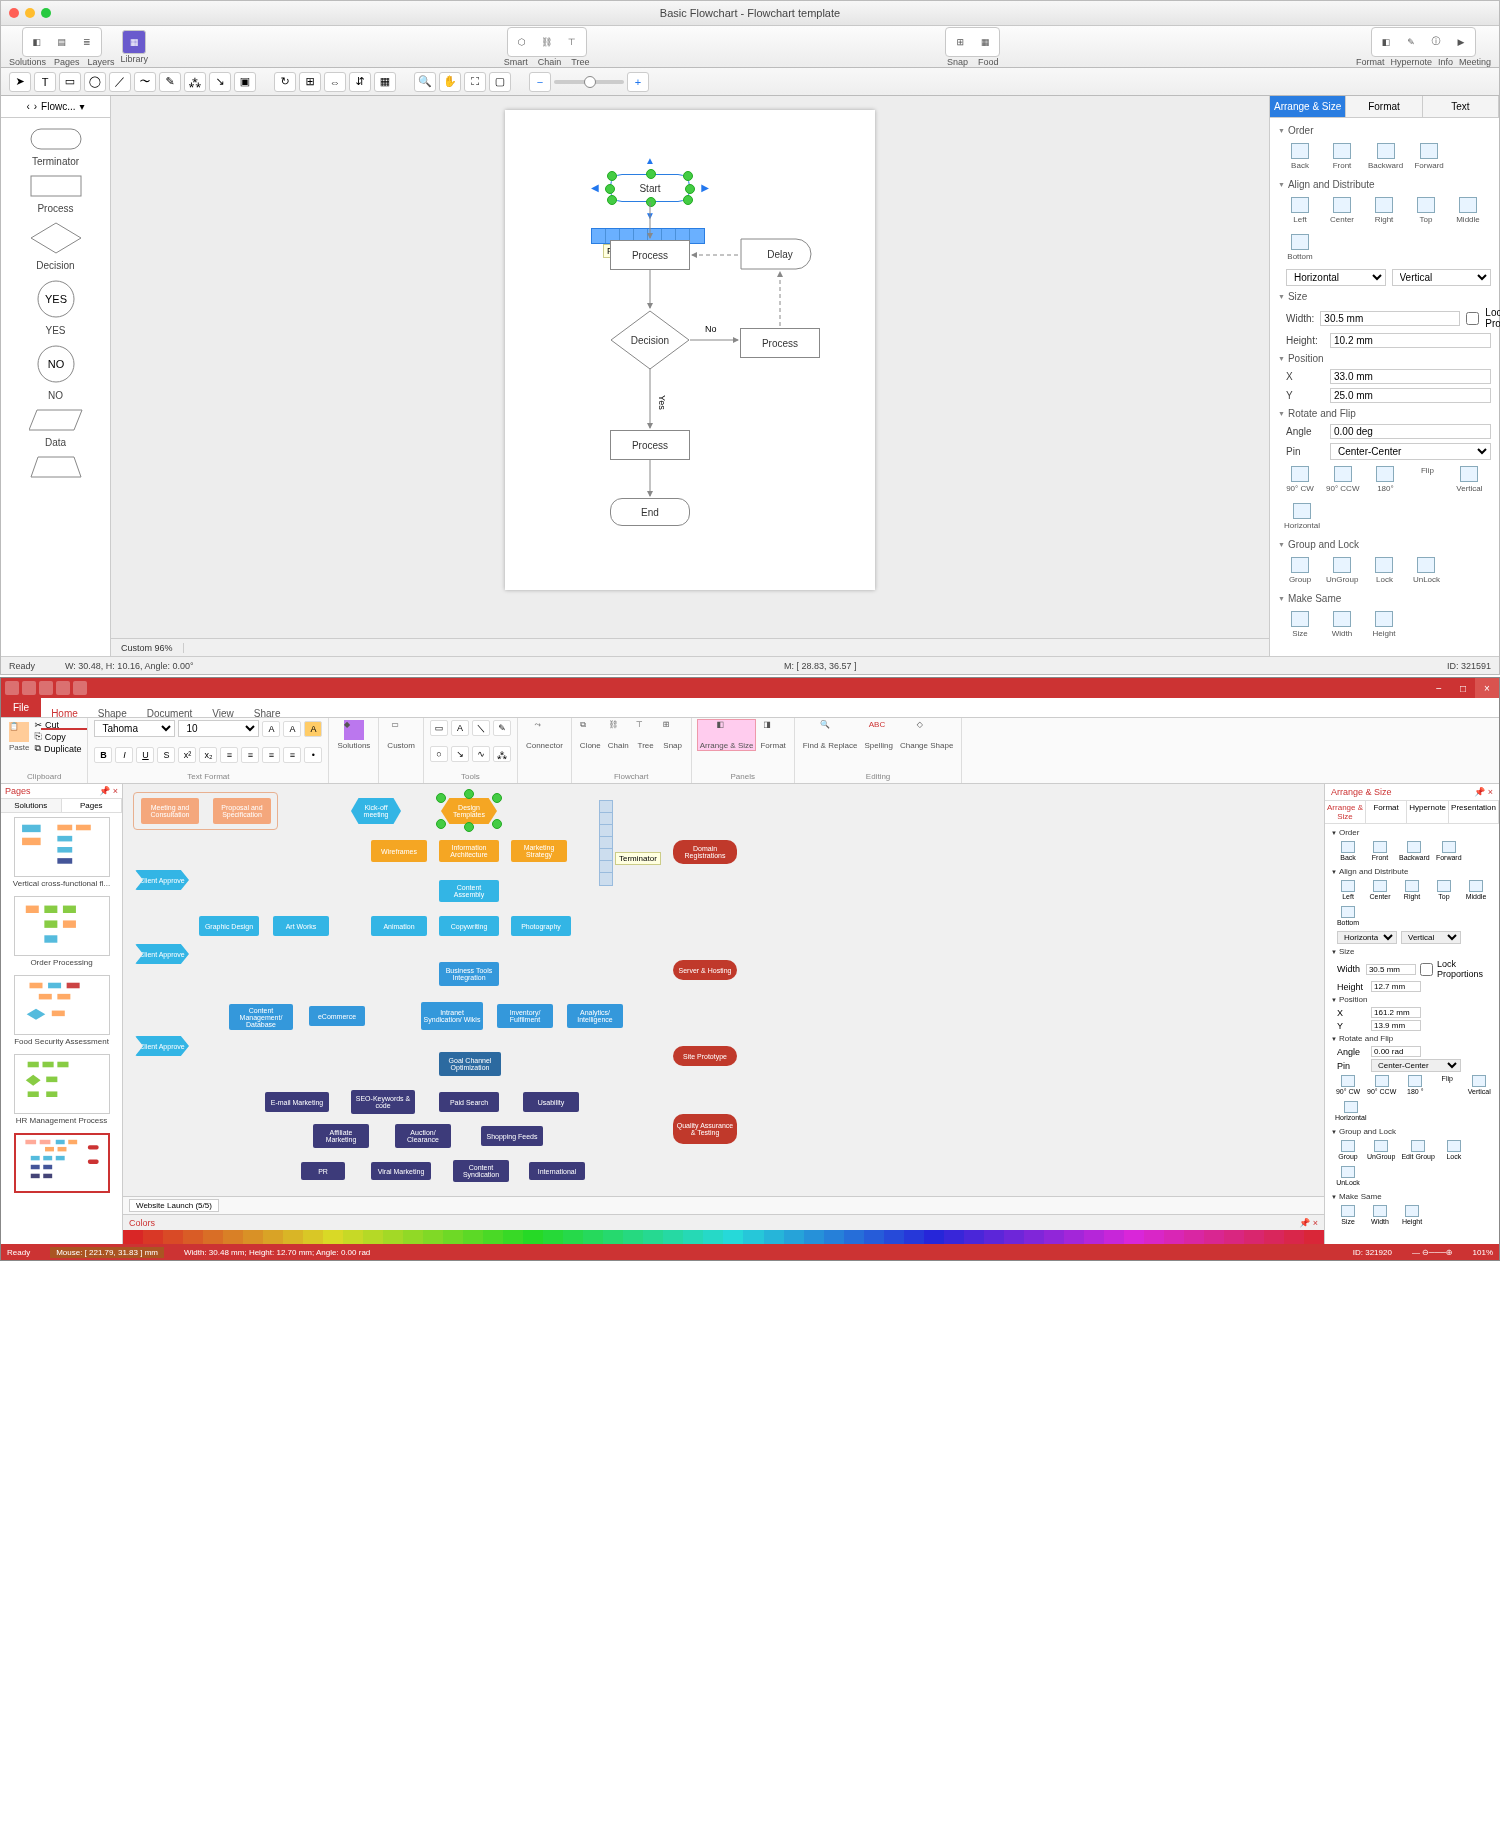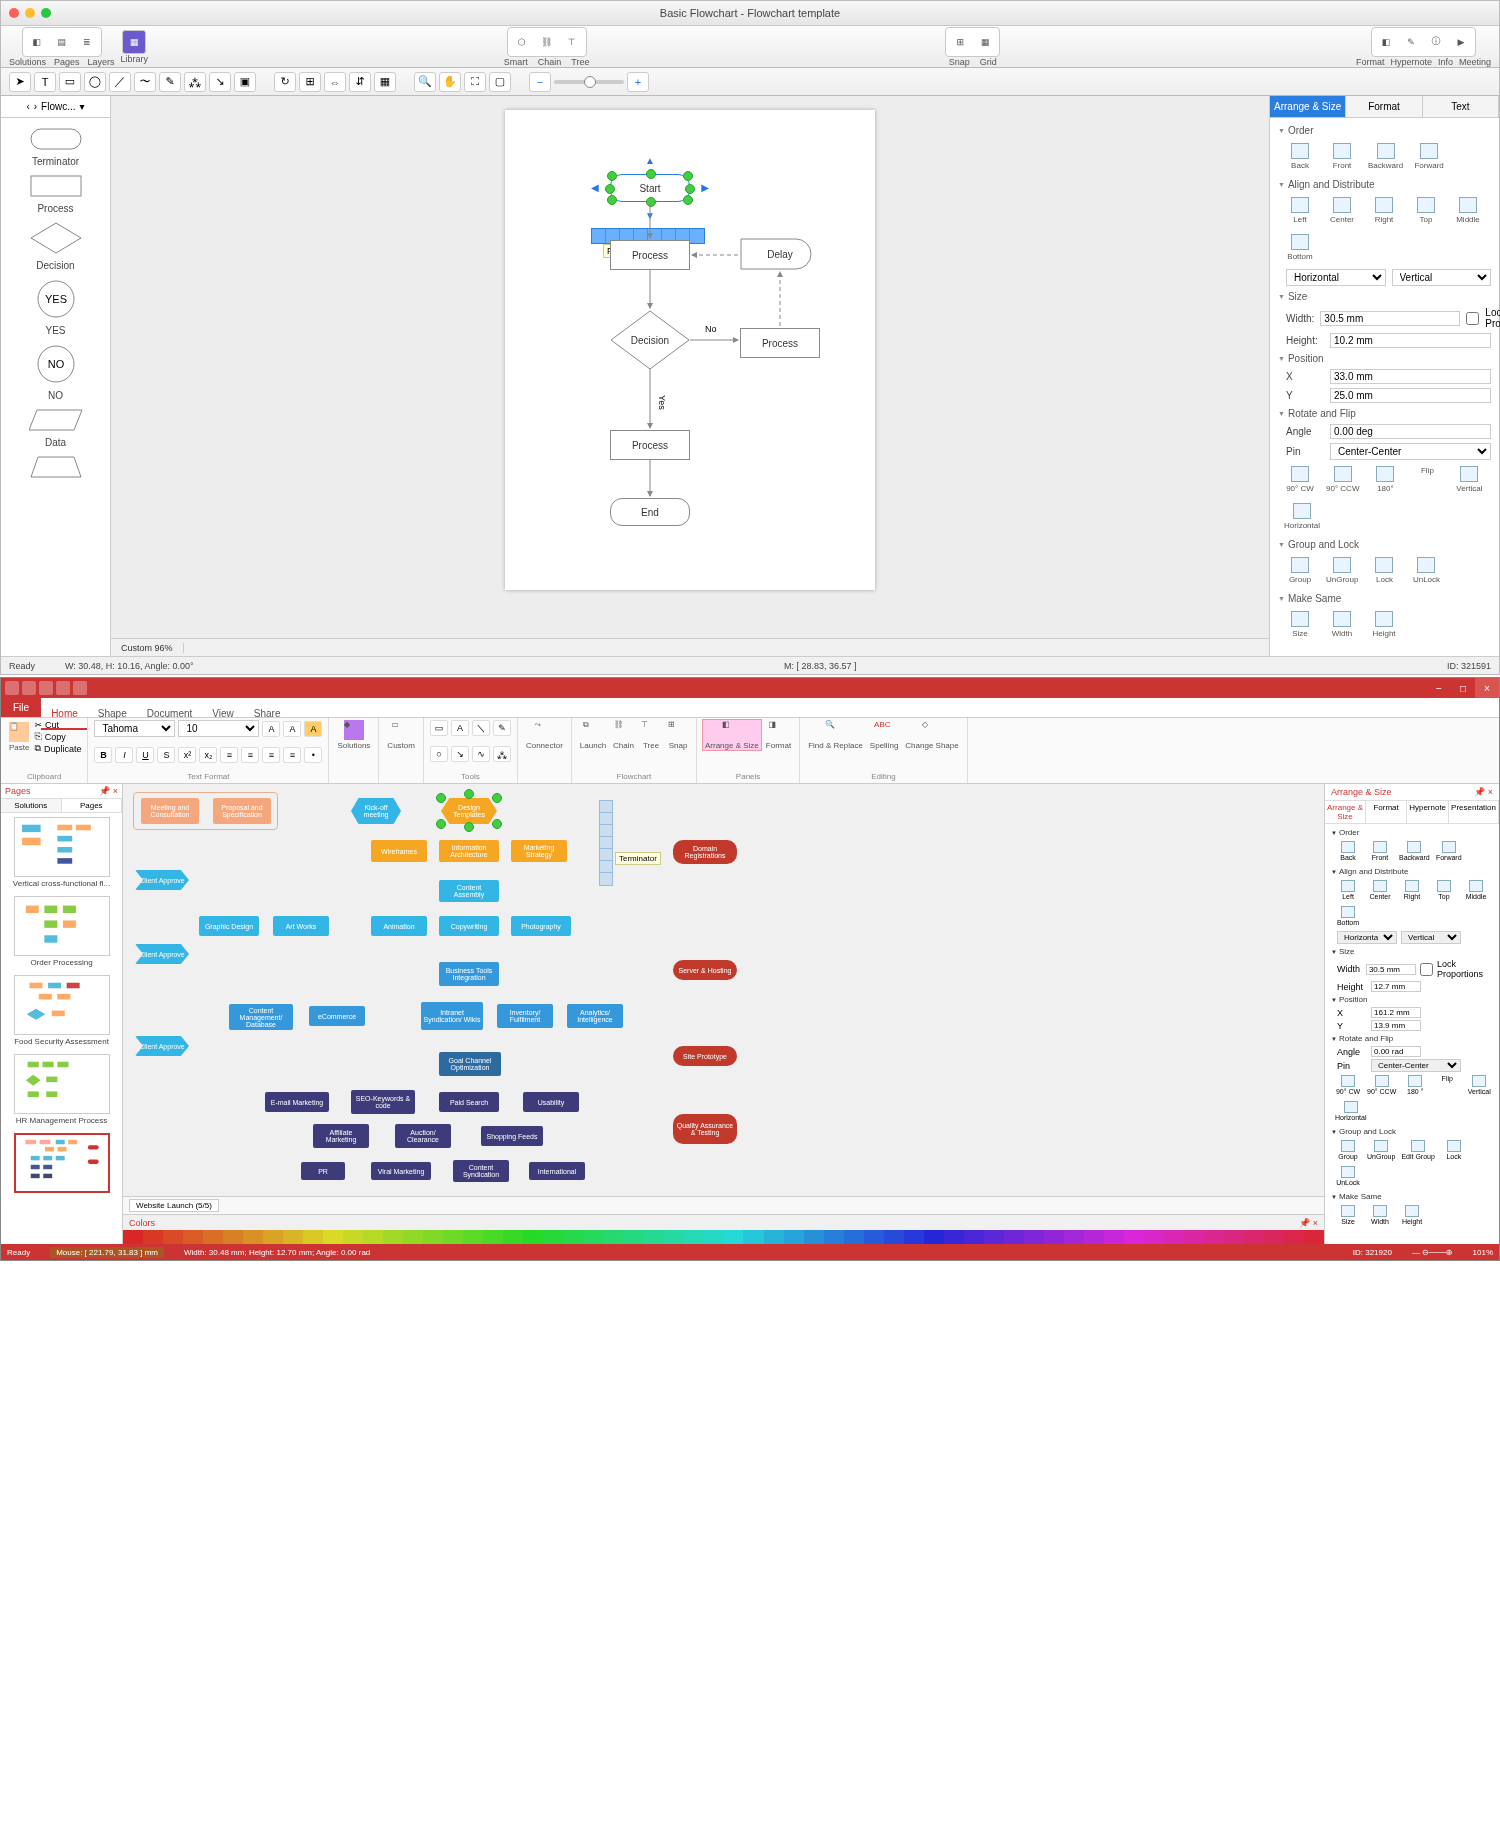--- a/index.html
+++ b/index.html
@@ -176,21 +176,21 @@
           </div>
         </div>
     <div class="sp"></div>
     <div class="tbgrp">
           <div class="tbrow">
       <div class="tbbtn">⊞</div>
       <div class="tbbtn">▦</div>
     </div>
           <div style="display:flex;gap:10px">
             <span>Snap</span>
-            <span>Grid</span>
+            <span>Food</span>
           </div>
         </div>
     <div class="sp"></div>
     <div class="tbgrp">
           <div class="tbrow">
       <div class="tbbtn">◧</div>
       <div class="tbbtn">✎</div>
       <div class="tbbtn">ⓘ</div>
       <div class="tbbtn">▶</div>
     </div>
@@ -609,21 +609,21 @@
           <div class="rbv">
             <div class="ic">⤳</div>
             <span>Connector</span>
           </div>
           <div class="gl"></div>
         </div>
     <div class="ribgrp">
       <div class="ribrow">
         <div class="rbv">
               <div class="ic">⧉</div>
-              <span>Launch</span>
+              <span>Clone</span>
             </div>
         <div class="rbv">
               <div class="ic">⛓</div>
               <span>Chain</span>
             </div>
         <div class="rbv">
               <div class="ic">⊤</div>
               <span>Tree</span>
             </div>
         <div class="rbv">

